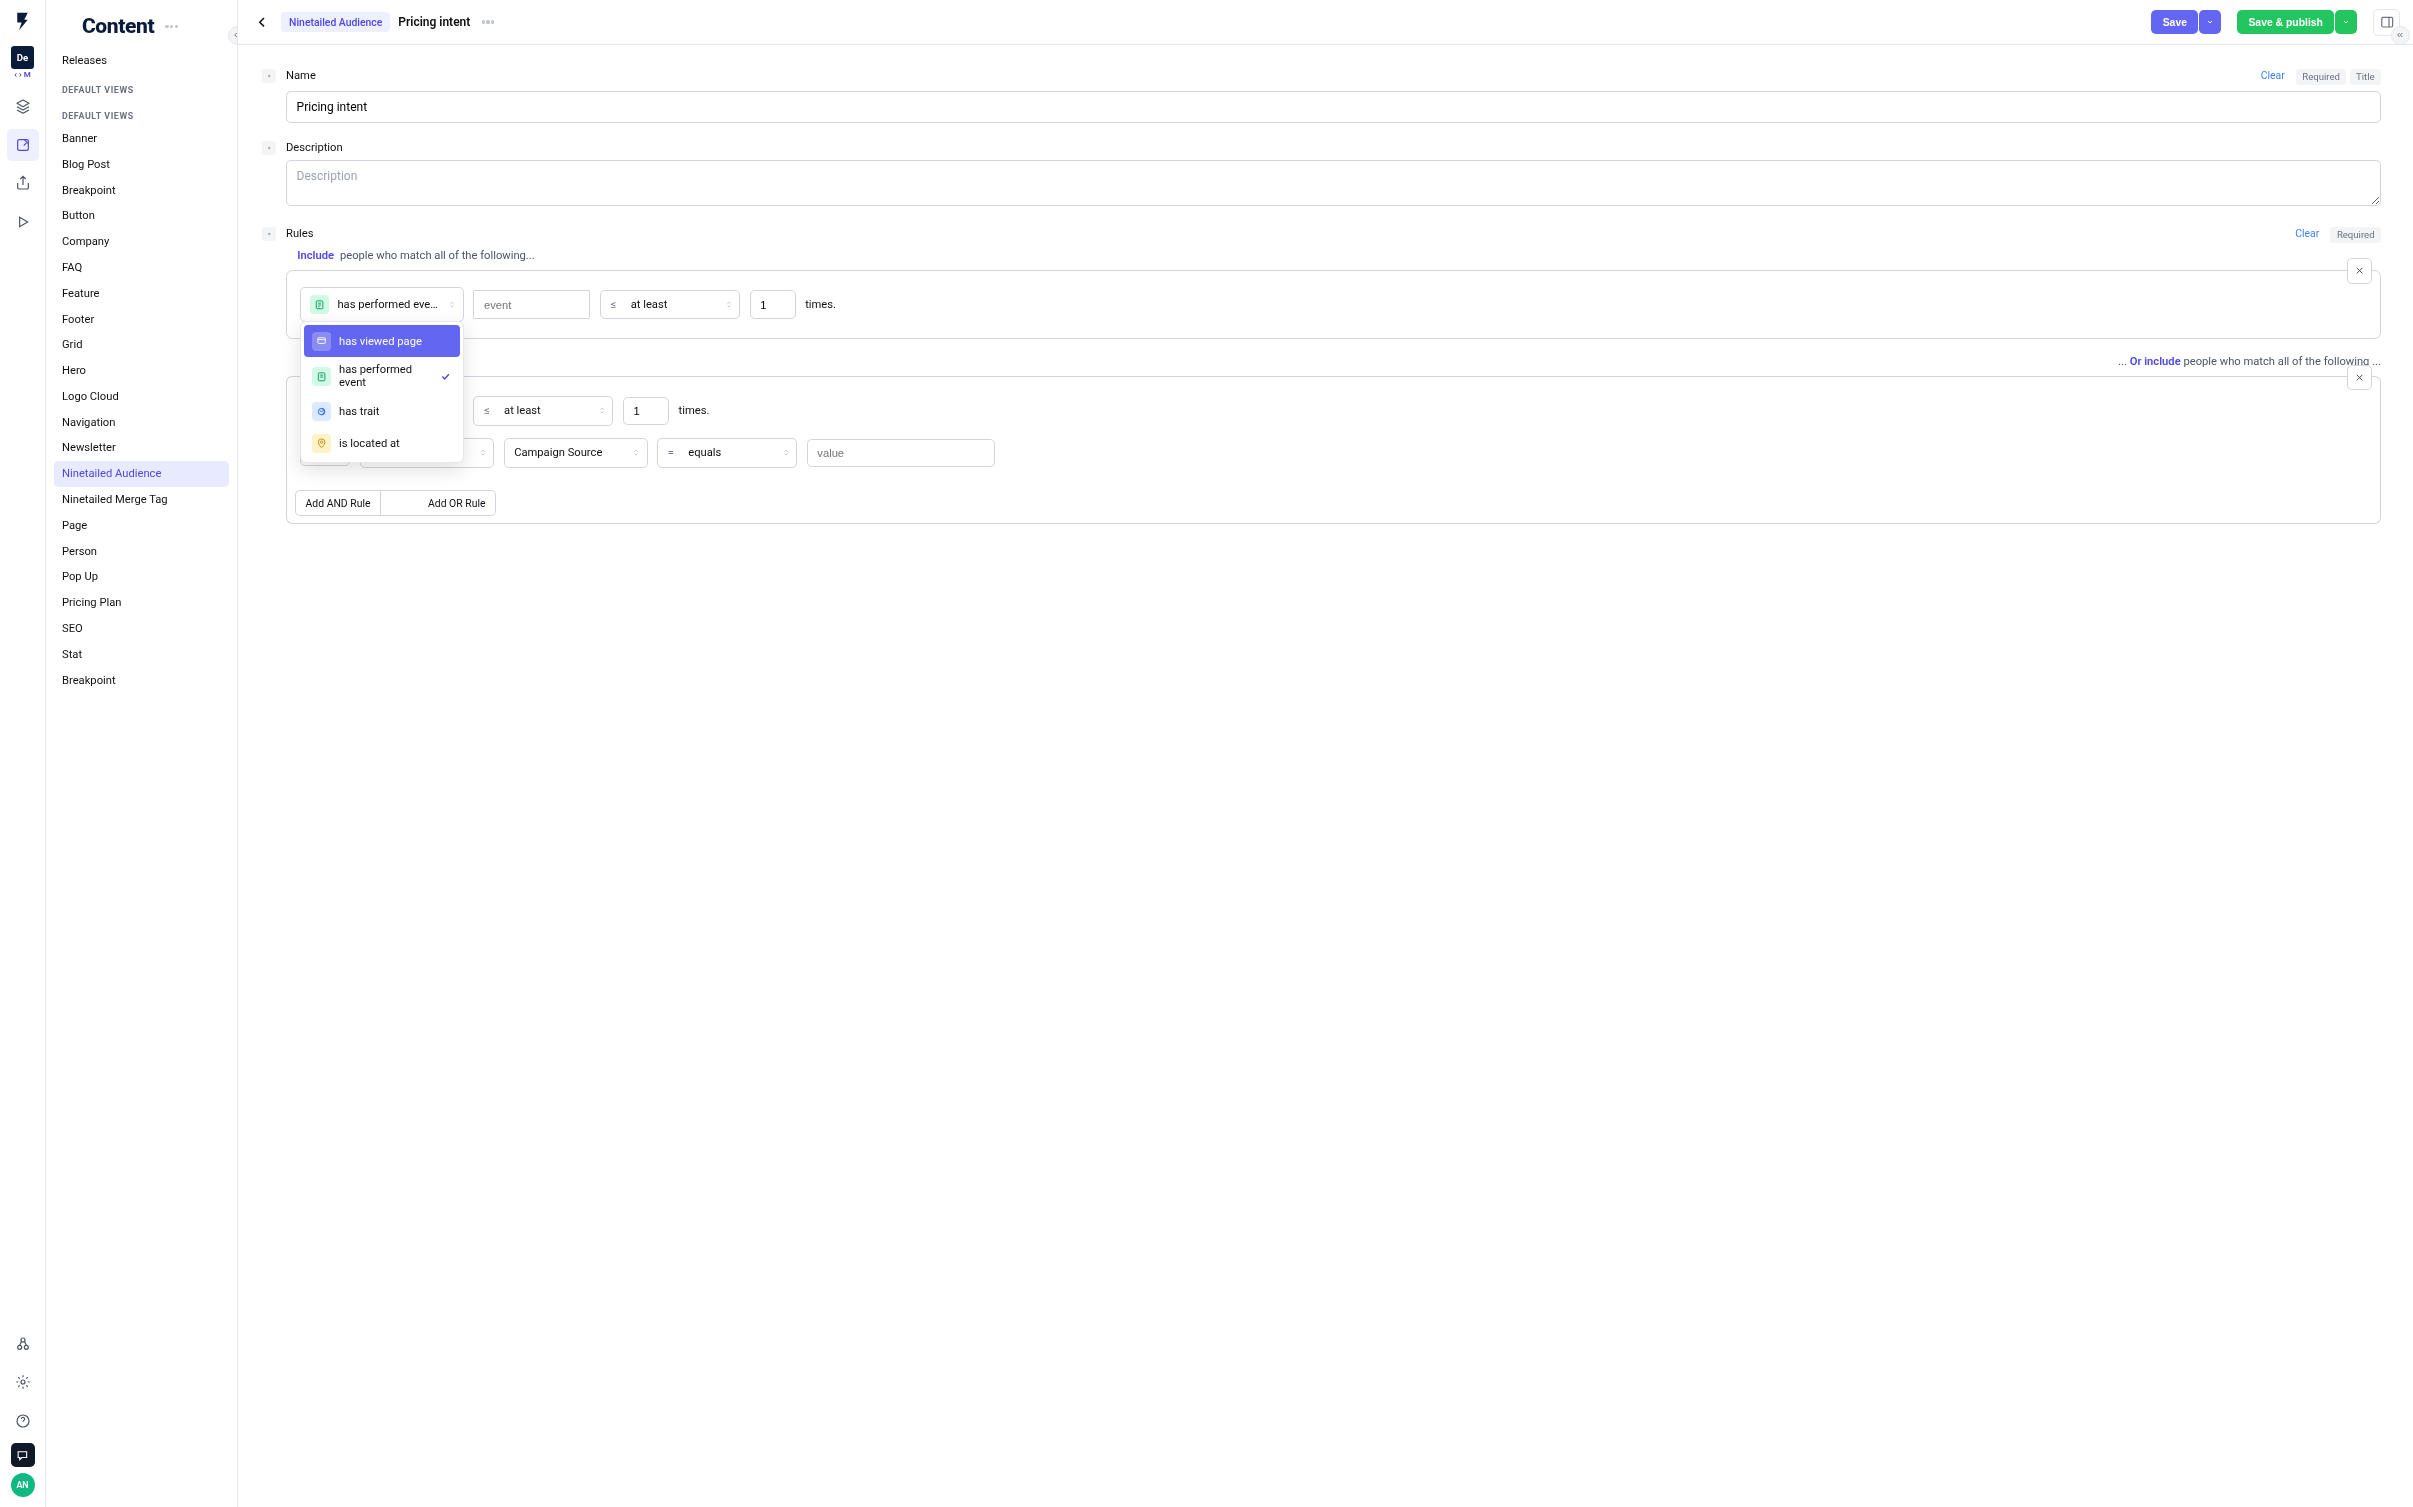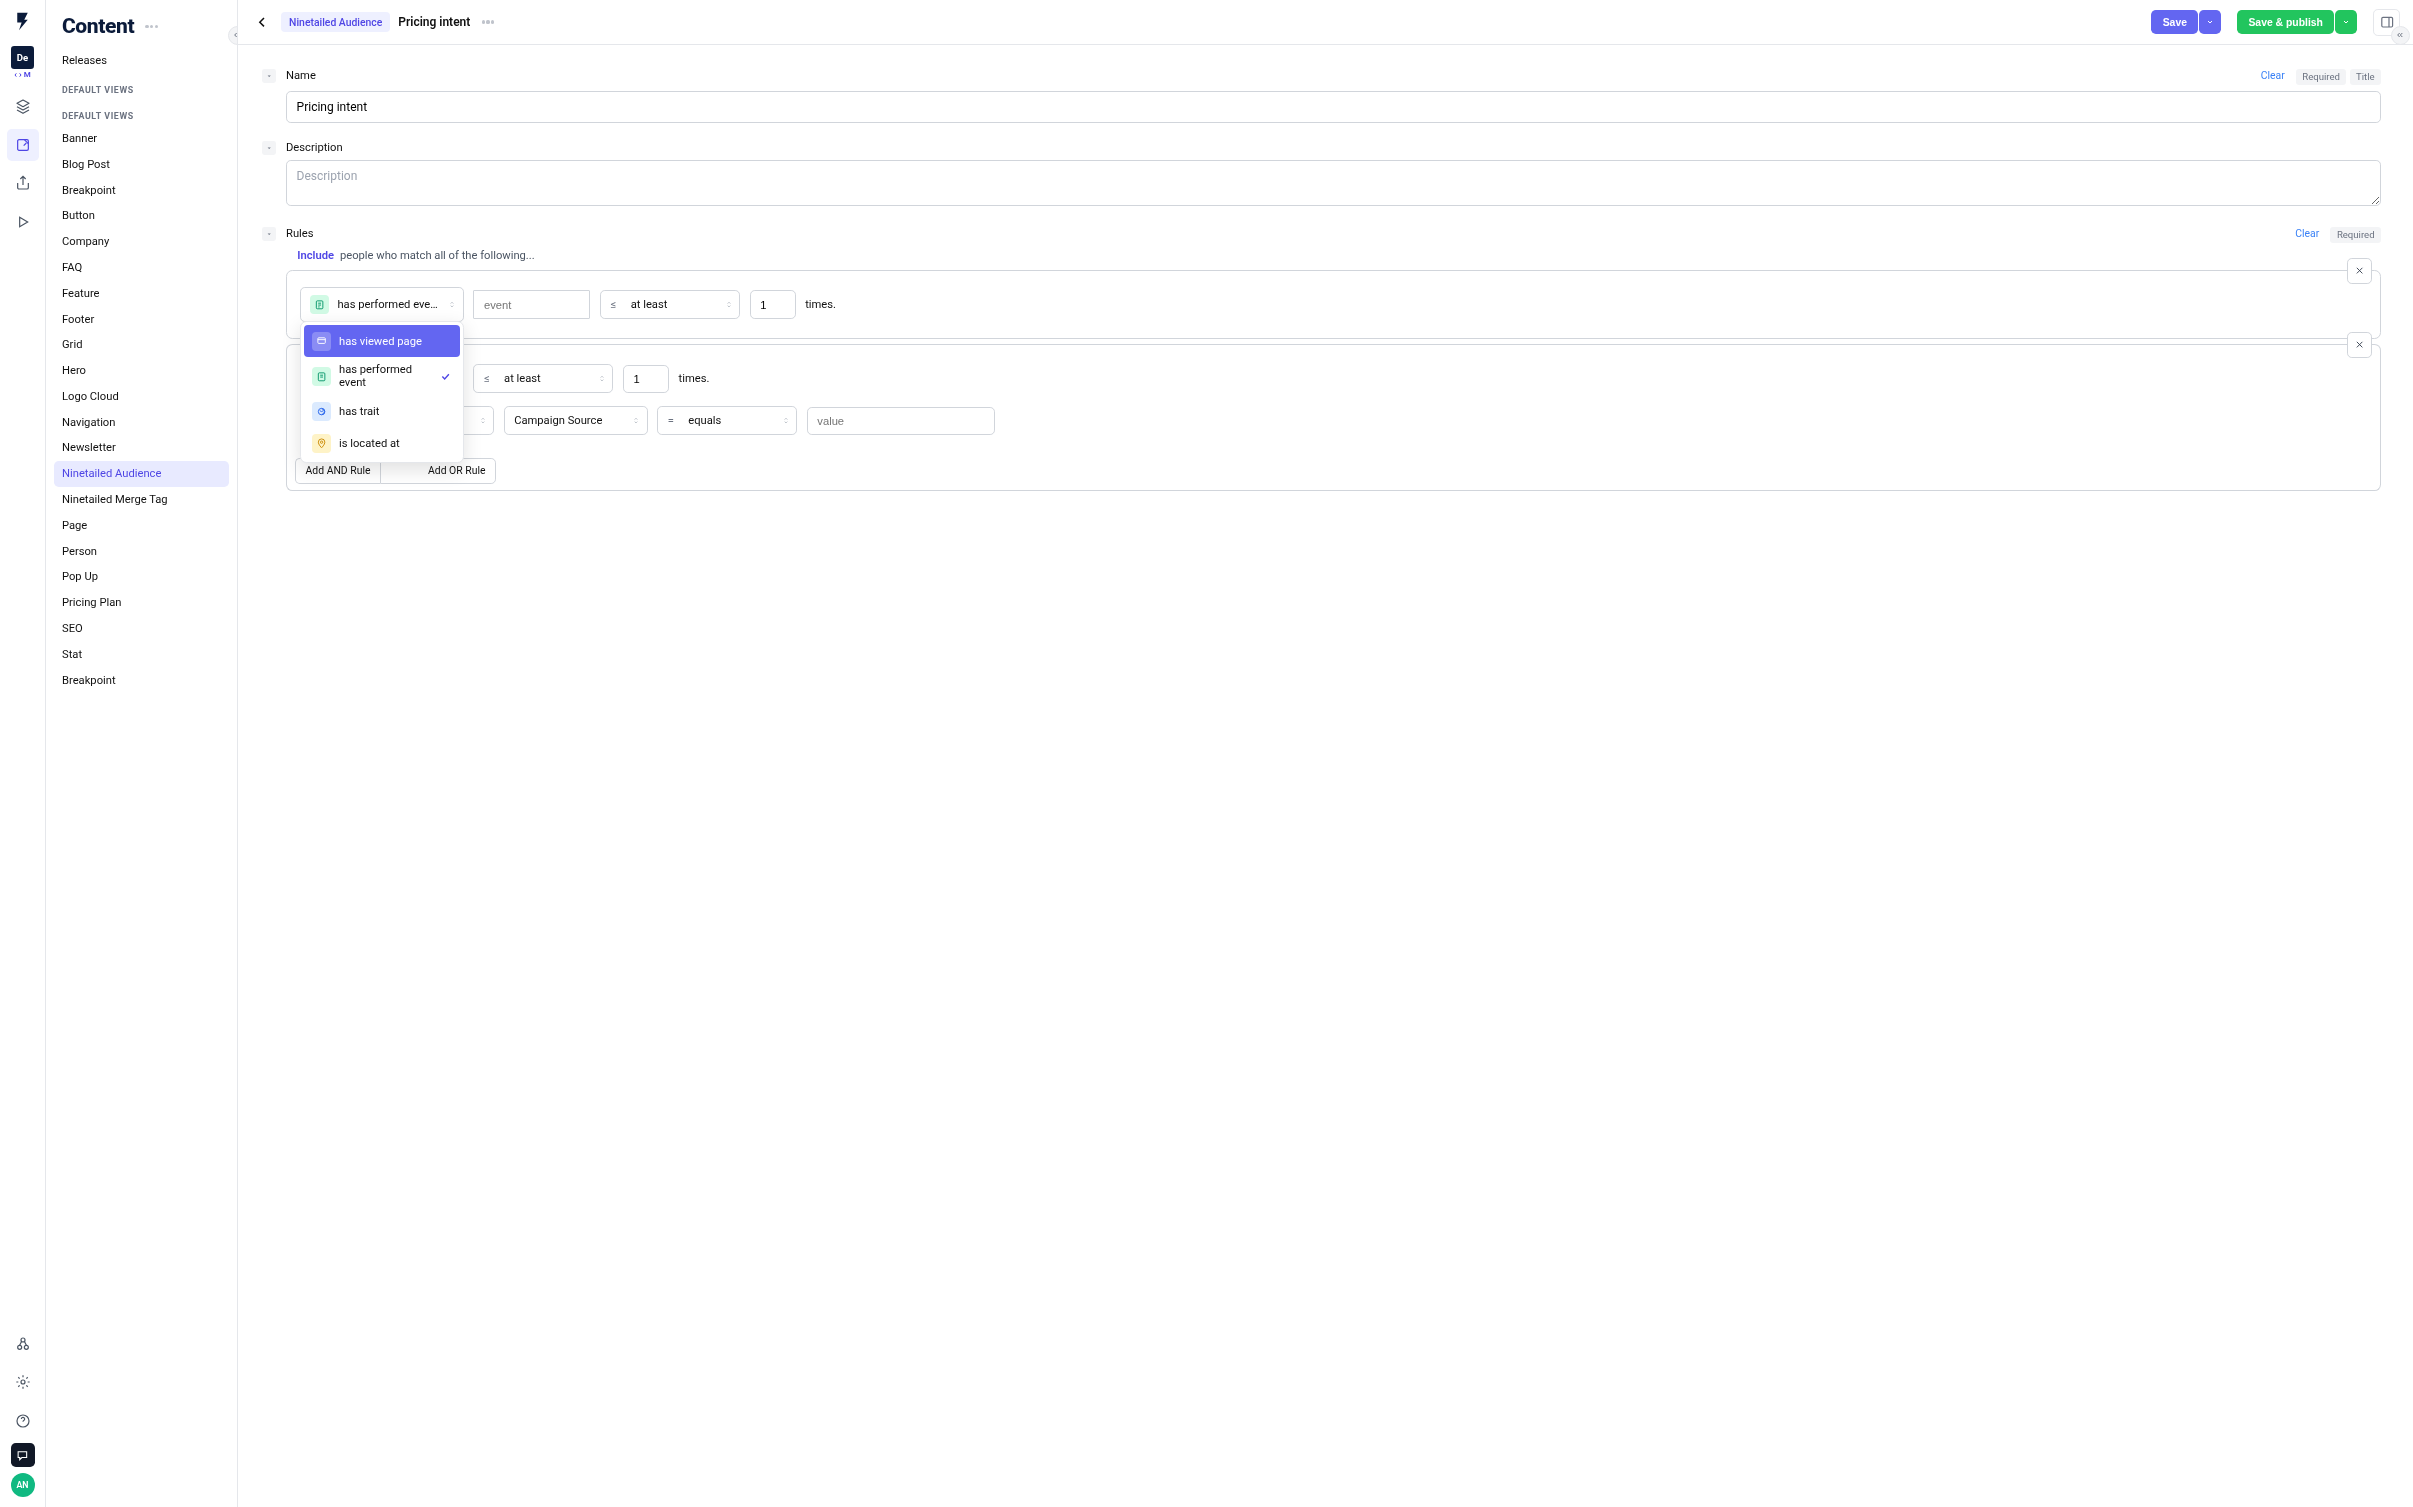--- a/index.html
+++ b/index.html
@@ -14,21 +14,21 @@
 .rail-btn.active { background:#eef0ff; }
 .rail-btn svg { width:16px; height:16px; }
 .rail .de-badge { width: 22.3px; height: 22.3px; background:#0b1b3a; color:#fff; font-weight:700; font-size:9.6px; border-radius:3.2px; display:flex; align-items:center; justify-content:center; }
 .rail .sub-badge { font-size:8px; color:#4f46e5; font-weight:600; margin-top:1.6px; display:flex; align-items:center; gap:1.6px;}
 .rail .avatar-an { width:24px; height:24px; border-radius:50%; background:#10b981; color:#fff; font-size:8.8px; font-weight:600; display:flex; align-items:center; justify-content:center; }
 .rail .chat-btn { width:24px; height:24px; border-radius:4.8px; background:#111827; color:#fff; display:flex; align-items:center; justify-content:center; }
 
 
 .sidebar { width: 192px; border-right:0.8px solid #e5e7eb; display:flex; flex-direction:column; overflow:hidden; position:relative;}
 .sidebar-header { padding: 14.4px 16px 6.4px; display:flex; align-items:center; gap:8px;}
-.sidebar-header h1 { font-size:21px; font-weight:800; letter-spacing:-0.4px; color:#0b1b3a;}
+.sidebar-header h1 { font-size:21px; font-weight:800; letter-spacing:-0.4px; color:#0b1b3a;margin-left:20px;}
 .dots-icn { color:#9ca3af; display:flex; gap:1.6px; cursor:pointer; padding:3.2px;}
 .dots-icn span { width:3.2px; height:3.2px; border-radius:50%; background:#c0c4cc; display:block;}
 .sidebar-scroll { flex:1; overflow-y:auto; padding: 3.2px 8px 16px;}
 .sec-label { font-size:8.8px; font-weight:700; letter-spacing:0.6px; color:#6b7280; padding: 11.2px 8px 4.8px; }
 .side-item { padding: 6.4px 8px; border-radius:4.8px; cursor:pointer; font-size:11.2px; color:#111; }
 .side-item.selected { background:#e8eaff; color:#4f46e5; }
 .collapse-tab { position:absolute; top:25.5px; right:-9.6px; width:19px; height:19px; border-radius:50%; background:#f3f4f6; border:0.8px solid #e5e7eb; display:flex; align-items:center; justify-content:center; z-index:5; cursor:pointer;}
 
 
 .main { flex:1; display:flex; flex-direction:column; min-width:0; position:relative;}
@@ -379,20 +379,23 @@
                 <svg viewBox="0 0 24 24" fill="none" stroke="#9ca3af" stroke-width="2">
                     <path d="M8 9 L12 5 L16 9 M8 15 L12 19 L16 15"></path>
                   </svg>
               </span>
             </div>
             <input class="num-input" value="1" style="">
             <span class="times-text">times.</span>
           </div>
         </div>
 
+        <div class="rules-intro rules-intro-right">
+          <span>... </span><span class="kw">Or include</span><span> people who match all of the following ...</span>
+        </div>
 
         <div class="rule-card" style="margin-bottom:0; border-bottom-left-radius:0; border-bottom-right-radius:0; border-bottom:none;">
           <div class="close-x">
             <svg width="11.2" height="11.2" viewBox="0 0 24 24" fill="none" stroke="#374151" stroke-width="2">
                 <path d="M6 6 L18 18 M18 6 L6 18"></path>
               </svg>
           </div>
           <div class="rule-line">
             <div class="select-box w-cond">
               <div class="icon-sq lpurple">

